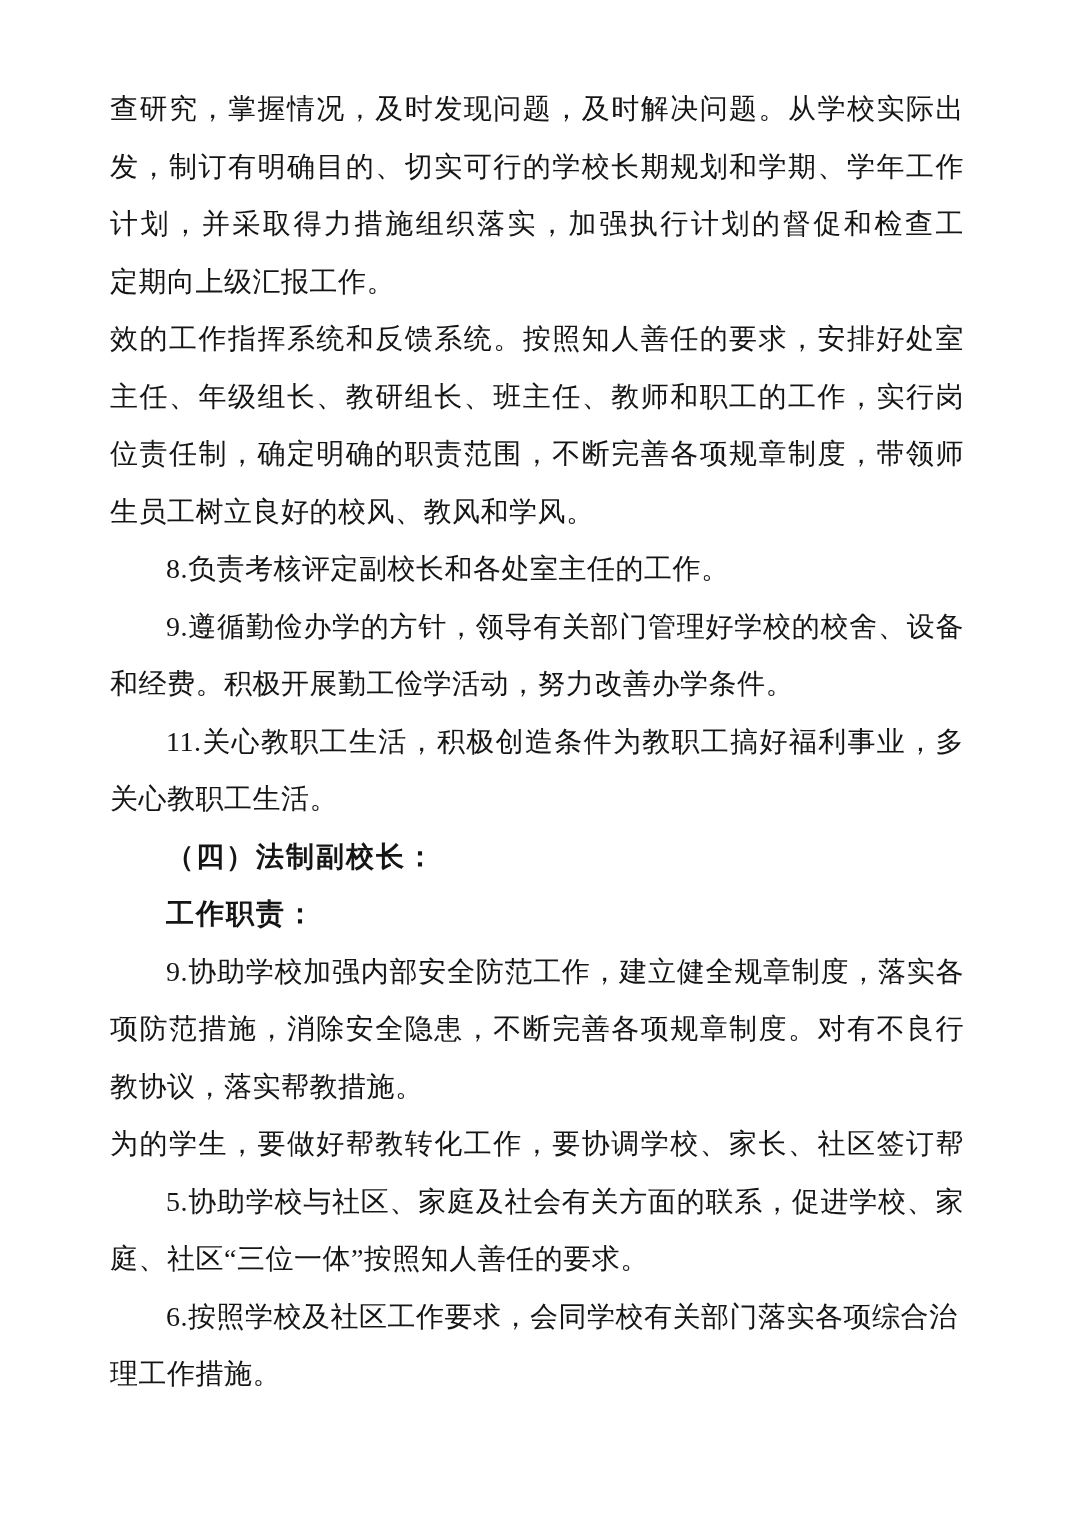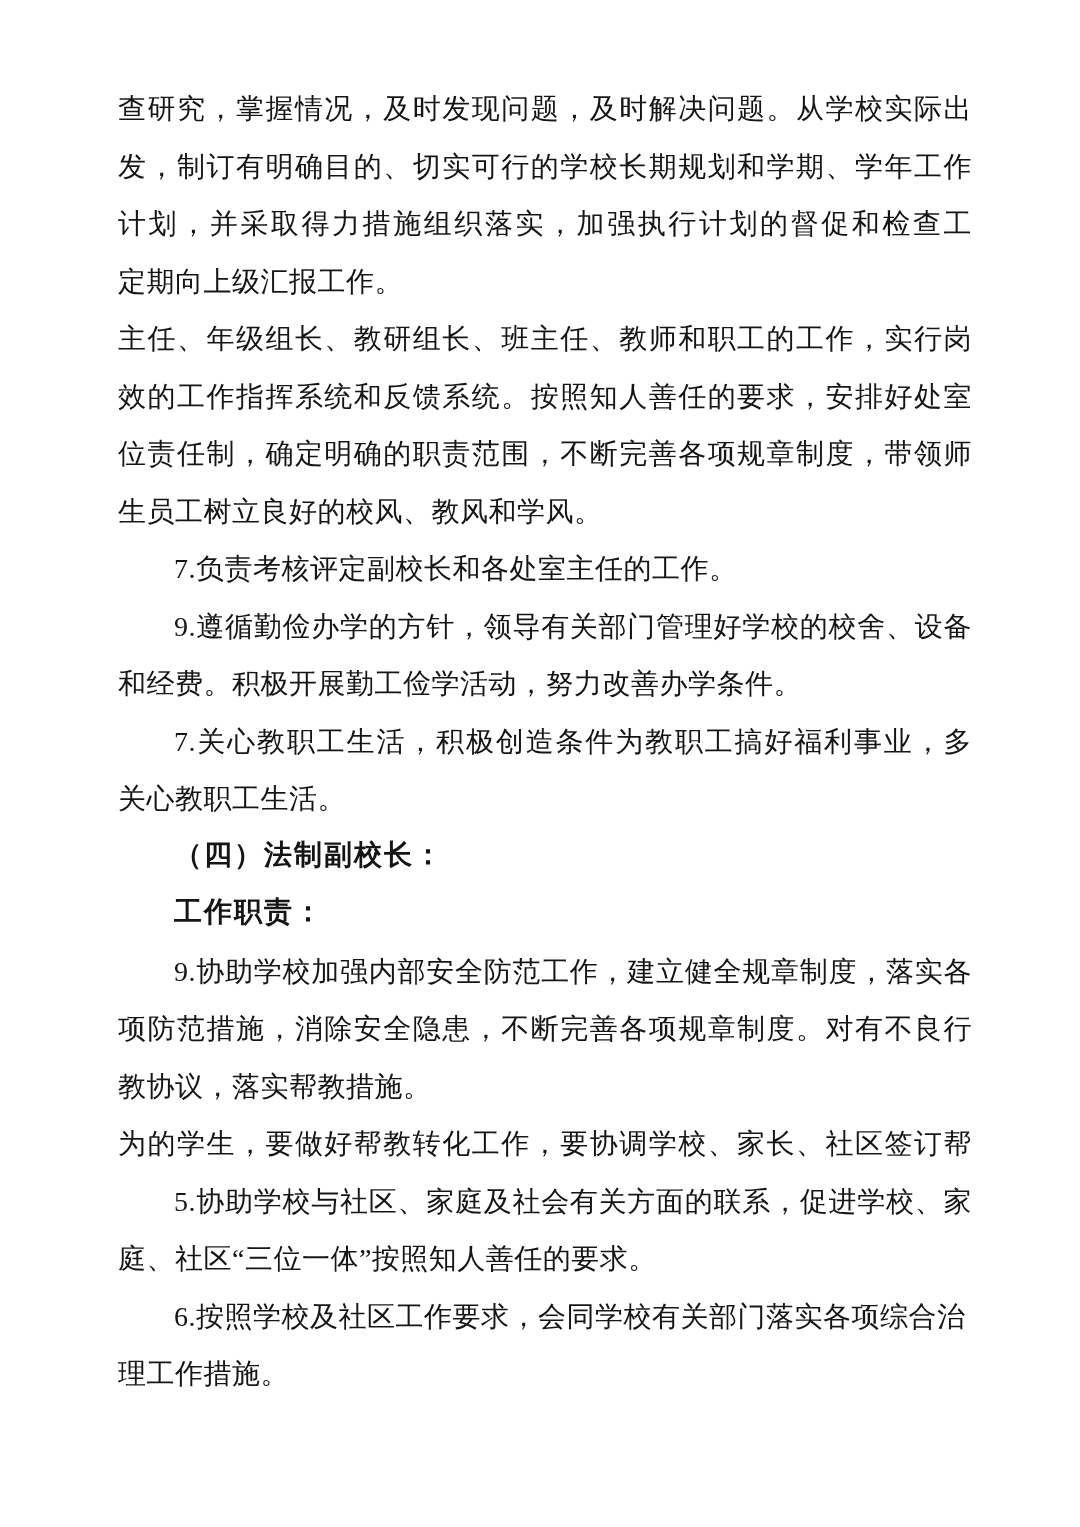--- a/index.html
+++ b/index.html
@@ -14,60 +14,59 @@
     height: 1527px;
     margin: 0 auto;
     background: #ffffff;
     color: #151515;
     box-sizing: border-box;
     padding: 80px 116px 0 110px;
     overflow: hidden;
   }
   .doc-content {
     width: 100%;
-    margin-left: 8px;
   }
   .line {
     font-size: 28px;
     line-height: 57.5px;
     height: 57.5px;
     text-align: justify;
     overflow: hidden;
     letter-spacing: 0.5px;
   }
   
   .line.just {
     text-align-last: justify;
   }
   .line.indent {
     text-indent: 2em;
   }
   .line.heading {
     font-weight: bold;
-    font-family: Liberation Mono, monospace;
+    font-family: Liberation Sans, sans-serif;
     letter-spacing: 2px;
   }
 </style>
 </head>
 <body>
 
 <div class="page">
   <div class="doc-content" id="doc-content">
       <div class="line just">查研究，掌握情况，及时发现问题，及时解决问题。从学校实际出</div>
       <div class="line just">发，制订有明确目的、切实可行的学校长期规划和学期、学年工作</div>
       <div class="line just">计划，并采取得力措施组织落实，加强执行计划的督促和检查工作，</div>
       <div class="line">定期向上级汇报工作。</div>
+      <div class="line just">效的工作指挥系统和反馈系统。按照知人善任的要求，安排好处室</div>
       <div class="line just">主任、年级组长、教研组长、班主任、教师和职工的工作，实行岗</div>
-      <div class="line just">效的工作指挥系统和反馈系统。按照知人善任的要求，安排好处室</div>
       <div class="line just">位责任制，确定明确的职责范围，不断完善各项规章制度，带领师</div>
       <div class="line">生员工树立良好的校风、教风和学风。</div>
-      <div class="line indent">7.负责考核评定副校长和各处室主任的工作。</div>
+      <div class="line indent">8.负责考核评定副校长和各处室主任的工作。</div>
       <div class="line indent just">9.遵循勤俭办学的方针，领导有关部门管理好学校的校舍、设备</div>
       <div class="line">和经费。积极开展勤工俭学活动，努力改善办学条件。</div>
-      <div class="line indent just">7.关心教职工生活，积极创造条件为教职工搞好福利事业，多</div>
+      <div class="line indent just">11.关心教职工生活，积极创造条件为教职工搞好福利事业，多</div>
       <div class="line">关心教职工生活。</div>
       <div class="line heading indent">（四）法制副校长：</div>
       <div class="line heading indent">工作职责：</div>
       <div class="line indent just">9.协助学校加强内部安全防范工作，建立健全规章制度，落实各</div>
       <div class="line just">项防范措施，消除安全隐患，不断完善各项规章制度。对有不良行</div>
       <div class="line">教协议，落实帮教措施。</div>
       <div class="line just">为的学生，要做好帮教转化工作，要协调学校、家长、社区签订帮</div>
       <div class="line indent just">5.协助学校与社区、家庭及社会有关方面的联系，促进学校、家</div>
       <div class="line">庭、社区“三位一体”按照知人善任的要求。</div>
       <div class="line indent">6.按照学校及社区工作要求，会同学校有关部门落实各项综合治</div>

